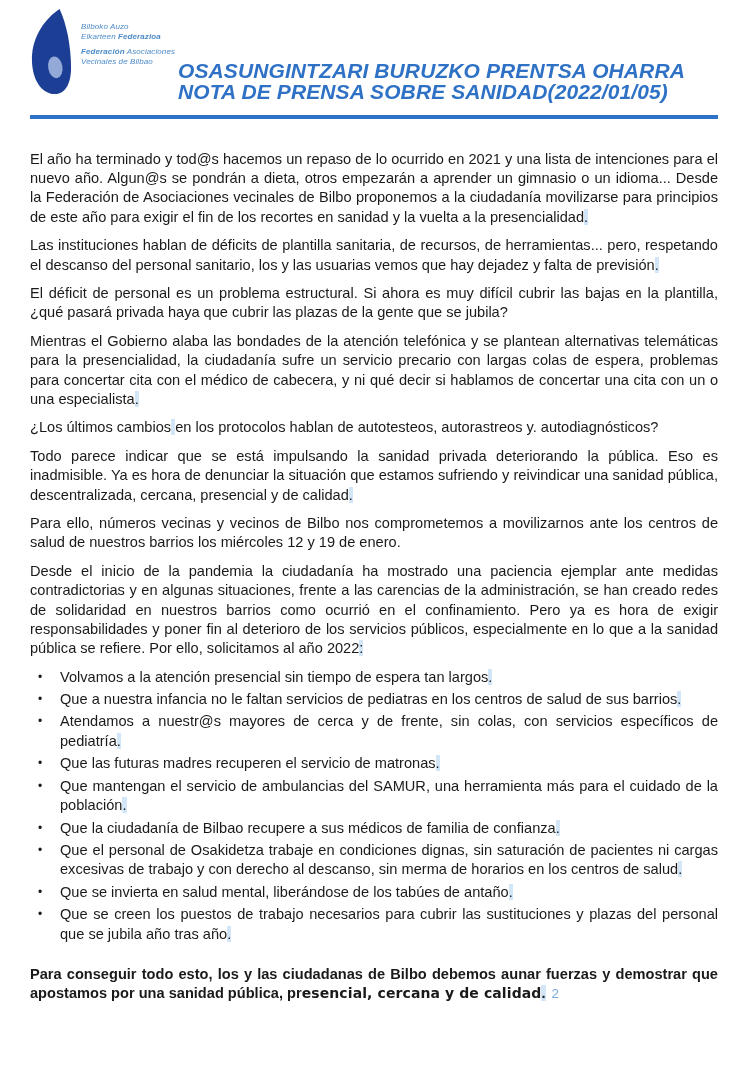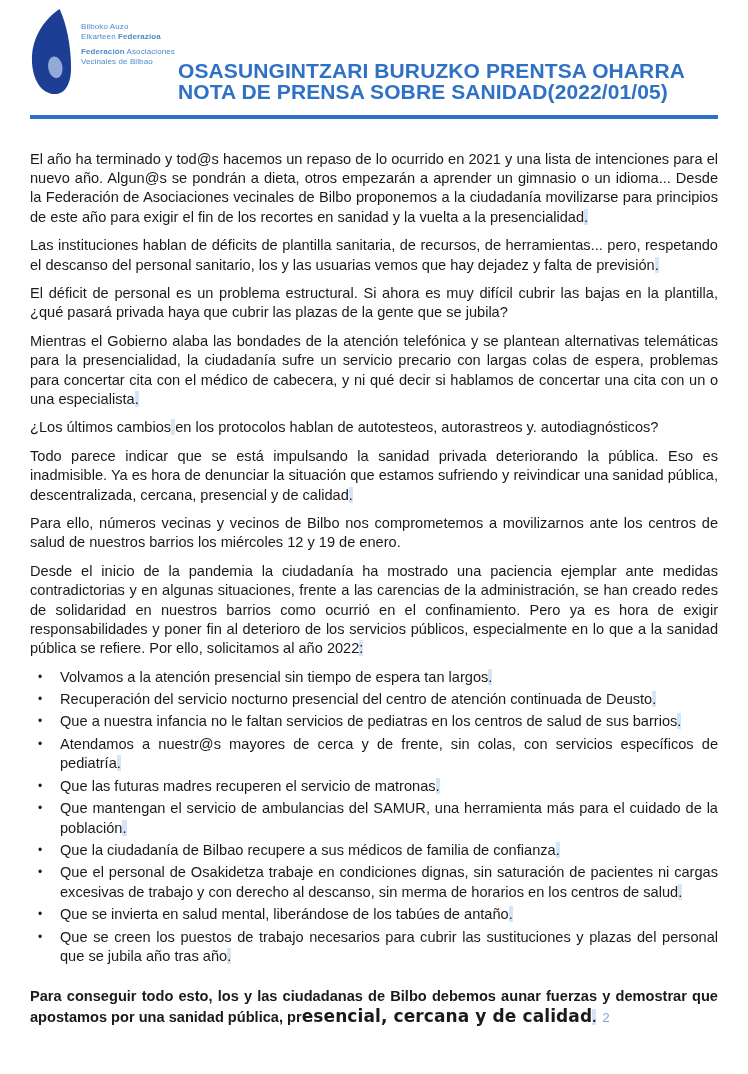--- a/index.html
+++ b/index.html
@@ -6,21 +6,21 @@
   html,body { background:#fff; }
   body {
     width:748px; height:1074px;
     font-family:"Liberation Sans", sans-serif;
     color:var(--text,#1a1a1a);
     overflow:hidden;
   }
   .page { width:748px; height:1074px; padding:8px 30px 0 30px; background:#fff; }
 
   
-  header { position:relative; height:98px; }
+  header { position:relative; height:98px;font-style:italic; }
   .logo-group { position:absolute; left:0; top:0; display:flex; align-items:flex-start; }
   .logo-icon { width:42px; height:88px; display:block; }
   .logo-text { margin-left:9px; margin-top:14px; font-size:8px; line-height:10px;
                color:var(--logo_text,#4d8bc8); letter-spacing:0.1px; }
   .logo-text .block-eu { margin-bottom:5px; }
   .logo-text b { font-weight:bold; }
 
   .title-block { position:absolute; left:148px; right:0; bottom:4px;
                  color:var(--accent,#2e71c5); font-weight:bold;
                  font-size:21px; line-height:21px; letter-spacing:0.1px; }
@@ -34,21 +34,21 @@
   .hl { background:var(--highlight,#d2e6f7); }
 
   ul.demands { list-style:none; margin:3px 0 9px 0; padding-left:30px; }
   ul.demands li { position:relative; margin-bottom:3px; line-height:19.4px; }
   ul.demands li::before {
     content:"\2022"; position:absolute; left:-22px; top:0;
     font-size:12px; color:#1a1a1a;
   }
 
   p.closing { margin-top:21px; margin-bottom:0; font-weight:bold; }
-  p.closing .alt { font-family:"DejaVu Sans", sans-serif; font-size:17px; letter-spacing:0.1px; }
+  p.closing .alt { font-family:"DejaVu Sans", sans-serif; font-size:14px; letter-spacing:0.1px; }
   .pagenum { color:var(--page_number,#79abdc); font-weight:normal; font-size:13.5px; margin-left:6px; }
 </style>
 </head>
 <body>
 
 <div class="page">
 
   <header>
     <div class="logo-group">
       <svg class="logo-icon" viewBox="0 0 44 92" aria-hidden="true">
@@ -91,21 +91,20 @@
     <p><span>¿Los últimos cambios</span><span class="hl">&nbsp;</span><span>en los protocolos hablan de autotesteos, autorastreos y. autodiagnósticos?</span></p>
 
     <p><span>Todo parece indicar que se está impulsando la sanidad privada deteriorando la pública. Eso es inadmisible. Ya es hora de denunciar la situación que estamos sufriendo y reivindicar una sanidad pública, descentralizada, cercana, presencial y de calidad</span><span class="hl">.</span><span></span></p>
 
     <p><span>Para ello, números vecinas y vecinos de Bilbo nos comprometemos a movilizarnos ante los centros de salud de nuestros barrios los miércoles 12 y 19 de enero.</span><span class="hl"></span><span></span></p>
 
     <p><span>Desde el inicio de la pandemia la ciudadanía ha mostrado una paciencia ejemplar ante medidas contradictorias y en algunas situaciones, frente a las carencias de la administración, se han creado redes de solidaridad en nuestros barrios como ocurrió en el confinamiento. Pero ya es hora de exigir responsabilidades y poner fin al deterioro de los servicios públicos, especialmente en lo que a la sanidad pública se refiere. Por ello, solicitamos al año 2022</span><span class="hl">:</span><span></span></p>
 
     <ul class="demands">
       <li><span>Volvamos a la atención presencial sin tiempo de espera tan largos</span><span class="hl">.</span></li>
-      <li><span>Recuperación del servicio nocturno presencial del centro de atención continuada de Deusto</span><span class="hl">.</span></li>
       <li><span>Que a nuestra infancia no le faltan servicios de pediatras en los centros de salud de sus barrios</span><span class="hl">.</span></li>
       <li><span>Atendamos a nuestr@s mayores de cerca y de frente, sin colas, con servicios específicos de pediatría</span><span class="hl">.</span></li>
       <li><span>Que las futuras madres recuperen el servicio de matronas</span><span class="hl">.</span></li>
       <li><span>Que mantengan el servicio de ambulancias del SAMUR, una herramienta más para el cuidado de la población</span><span class="hl">.</span></li>
       <li><span>Que la ciudadanía de Bilbao recupere a sus médicos de familia de confianza</span><span class="hl">.</span></li>
       <li><span>Que el personal de Osakidetza trabaje en condiciones dignas, sin saturación de pacientes ni cargas excesivas de trabajo y con derecho al descanso, sin merma de horarios en los centros de salud</span><span class="hl">.</span></li>
       <li><span>Que se invierta en salud mental, liberándose de los tabúes de antaño</span><span class="hl">.</span></li>
       <li><span>Que se creen los puestos de trabajo necesarios para cubrir las sustituciones y plazas del personal que se jubila año tras año</span><span class="hl">.</span></li>
     </ul>
 

